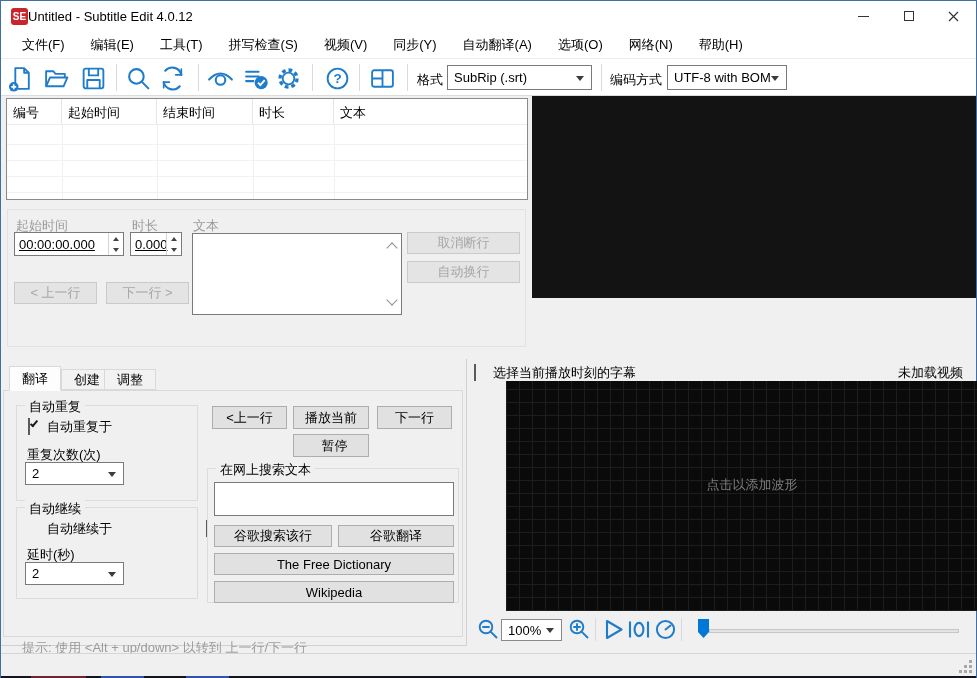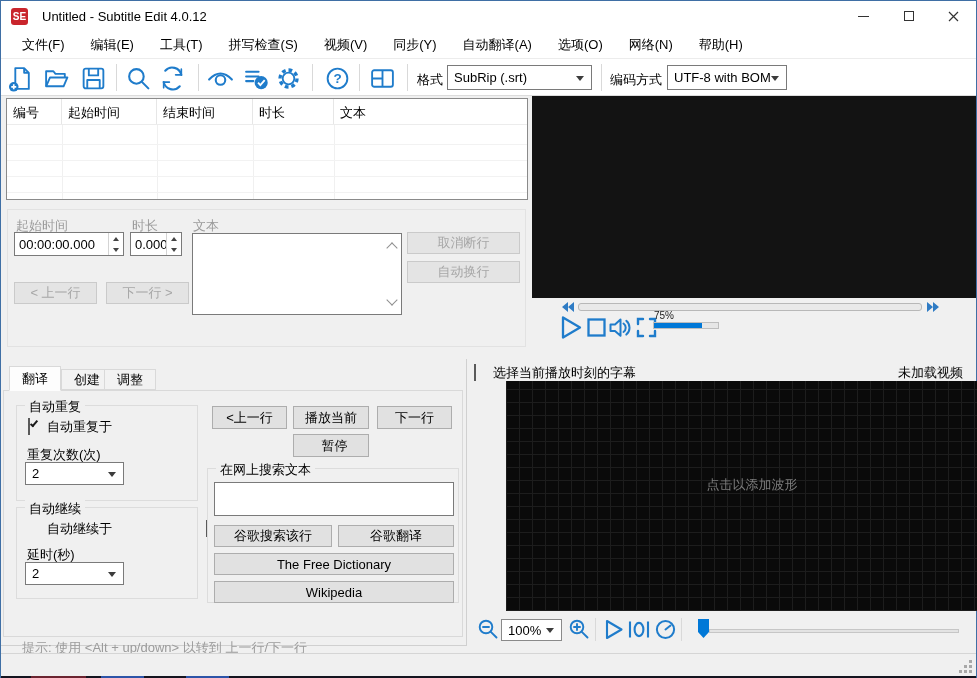--- a/index.html
+++ b/index.html
@@ -4,21 +4,21 @@
 <style>
   * { margin:0; padding:0; box-sizing:border-box; }
   html,body { width:977px; height:678px; overflow:hidden; }
   body { font-family:"Liberation Sans","DejaVu Sans",sans-serif; font-size:13px; color:#000; background:#f0f0f0; }
   .abs { position:absolute; }
   #win { position:relative; width:977px; height:678px; background:#f0f0f0; border:1px solid #3f6fa5; }
 
   
   .titlebar { left:0; top:0; width:975px; height:46px; background:#fff; border-bottom:1px solid #e8e8e8; }
   .se-logo { left:10px; top:7px; width:17px; height:17px; background:#c9252c; border-radius:3px; color:#fff; font-size:10px; font-weight:bold; display:flex; align-items:center; justify-content:center; }
-  .title-text { left:41px; top:8px; font-size:13px;text-align:center; }
+  .title-text { left:27px; top:8px; font-size:13px;text-align:center; }
   .winbtn { top:0; width:45px; height:30px; display:flex; align-items:center; justify-content:center; }
 
   
   .menubar { left:0; top:30px; width:975px; height:28px; background:#fff; border-bottom:1px solid #ececec; display:flex; align-items:stretch; padding-left:8px; }
   .menu-item { padding:0 13px; display:flex; align-items:center; font-size:13px; cursor:default; }
 
   
   .toolbar { left:0; top:58px; width:975px; height:37px; background:#fff; border-bottom:1px solid #dcdcdc; }
   .tbi { top:4px; width:30px; height:30px; display:flex; align-items:center; justify-content:center; }
   .vsep { top:5px; width:1px; height:27px; background:#d9d9d9; }
@@ -28,21 +28,21 @@
 
   
   .listview { left:5px; top:97px; width:522px; height:102px; background:#fff; border:1px solid #8a8a8a; }
   .lv-header { position:absolute; left:0; top:0; width:100%; height:26px; display:flex; border-bottom:1px solid #ececec; }
   .lv-h { padding:5px 0 0 6px; border-right:1px solid #e6e6e6; font-size:13px; }
   .lv-vline { position:absolute; top:26px; bottom:0; width:1px; background:#f0f0f0; }
   .lv-hline { position:absolute; left:0; width:100%; height:1px; background:#f2f2f2; }
 
   
   .glbl { color:#9b9b9b; font-size:13px; }
-  .inputbox { background:#fff; border:1px solid #7a7a7a; font-size:13px; }
+  .inputbox { background:#fff; border:1px solid #7a7a7a; font-size:13px;text-decoration:underline; }
   .spin-col { position:absolute; right:0; top:0; bottom:0; width:15px; border-left:1px solid #d4d4d4; display:flex; flex-direction:column; align-items:center; justify-content:space-around; }
   .tri-up { width:0; height:0; border-left:3.5px solid transparent; border-right:3.5px solid transparent; border-bottom:4.5px solid #444; }
   .tri-dn { width:0; height:0; border-left:3.5px solid transparent; border-right:3.5px solid transparent; border-top:4.5px solid #444; }
   .btn { background:#e1e1e1; border:1px solid #adadad; display:flex; align-items:center; justify-content:center; font-size:13px; cursor:default; }
   .btn-dis { background:#e4e4e4; border:1px solid #cacaca; color:#a6a6a6; }
   .chev { width:8px; height:8px; border-left:1.5px solid #8f8f8f; border-top:1.5px solid #8f8f8f; }
   .chev.up { transform:rotate(45deg); }
   .chev.dn { transform:rotate(225deg); }
 
   
@@ -231,47 +231,20 @@
       <span class="abs chev up" style="right:5px; top:10px;"></span>
       <span class="abs chev dn" style="right:5px; bottom:10px;"></span>
     </div>
     <div class="abs btn btn-dis" style="left:399px; top:22px; width:113px; height:22px;">取消断行</div>
     <div class="abs btn btn-dis" style="left:399px; top:51px; width:113px; height:22px;">自动换行</div>
     <div class="abs btn btn-dis" style="left:6px; top:72px; width:83px; height:22px;">&lt; 上一行</div>
     <div class="abs btn btn-dis" style="left:98px; top:72px; width:83px; height:22px;">下一行 &gt;</div>
   </div>
 
   <div class="abs video-black"></div>
-  <div class="abs" style="left:531px; top:297px; width:444px; height:49px;">
-    <svg class="abs" style="left:29px; top:4px;" width="14" height="10" viewBox="0 0 14 10">
-      <path d="M7 0 L1 5 L7 10 Z M13 0 L7 5 L13 10 Z" fill="#2e7bc4"></path>
-    </svg>
-    <div class="abs track" style="left:46px; top:5px; width:344px; height:8px;"></div>
-    <svg class="abs" style="left:394px; top:4px;" width="14" height="10" viewBox="0 0 14 10">
-      <path d="M1 0 L7 5 L1 10 Z M7 0 L13 5 L7 10 Z" fill="#2e7bc4"></path>
-    </svg>
-    <svg class="abs" style="left:25px; top:16px;" width="27" height="27" viewBox="0 0 27 27" fill="none" stroke="#1f7ccb" stroke-width="2.3" stroke-linejoin="round">
-      <path d="M6 3.5 L23 13.5 L6 23.5 Z"></path>
-    </svg>
-    <svg class="abs" style="left:54px; top:19px;" width="21" height="21" viewBox="0 0 21 21" fill="none" stroke="#1f7ccb" stroke-width="2.3">
-      <rect x="2.5" y="2.5" width="16" height="16"></rect>
-    </svg>
-    <svg class="abs" style="left:76px; top:17px;" width="26" height="25" viewBox="0 0 26 25" fill="none" stroke="#1f7ccb" stroke-width="2" stroke-linejoin="round">
-      <path d="M2.5 9.5 V16 h4.5 L12.5 20.8 V4.5 L7 9.5 Z"></path>
-      <path d="M15.5 8.5 A 5.2 5.2 0 0 1 15.5 17" stroke-linecap="round"></path>
-      <path d="M18.3 5.8 A 9 9 0 0 1 18.3 19.6" stroke-linecap="round"></path>
-    </svg>
-    <svg class="abs" style="left:104px; top:19px;" width="21" height="21" viewBox="0 0 21 21" fill="none" stroke="#1f7ccb" stroke-width="2.4" stroke-linecap="round">
-      <path d="M2 7 V2 H7 M14 2 H19 V7 M19 14 V19 H14 M7 19 H2 V14"></path>
-    </svg>
-    <span class="abs" style="left:122px; top:12px; font-size:10px; color:#222;">75%</span>
-    <div class="abs" style="left:121px; top:24px; width:66px; height:7px; background:#e6e6e6; border:1px solid #bdbdbd;">
-      <div style="width:75%; height:100%; background:#0078d7;"></div>
-    </div>
-  </div>
 
   <div class="abs panelL">
     <div class="tab active" style="left:8px;">
         <span>翻译</span>
       </div>
     <div class="tab" style="left:60px;">
         <span>创建</span>
       </div>
     <div class="tab" style="left:103px;">
         <span>调整</span>

